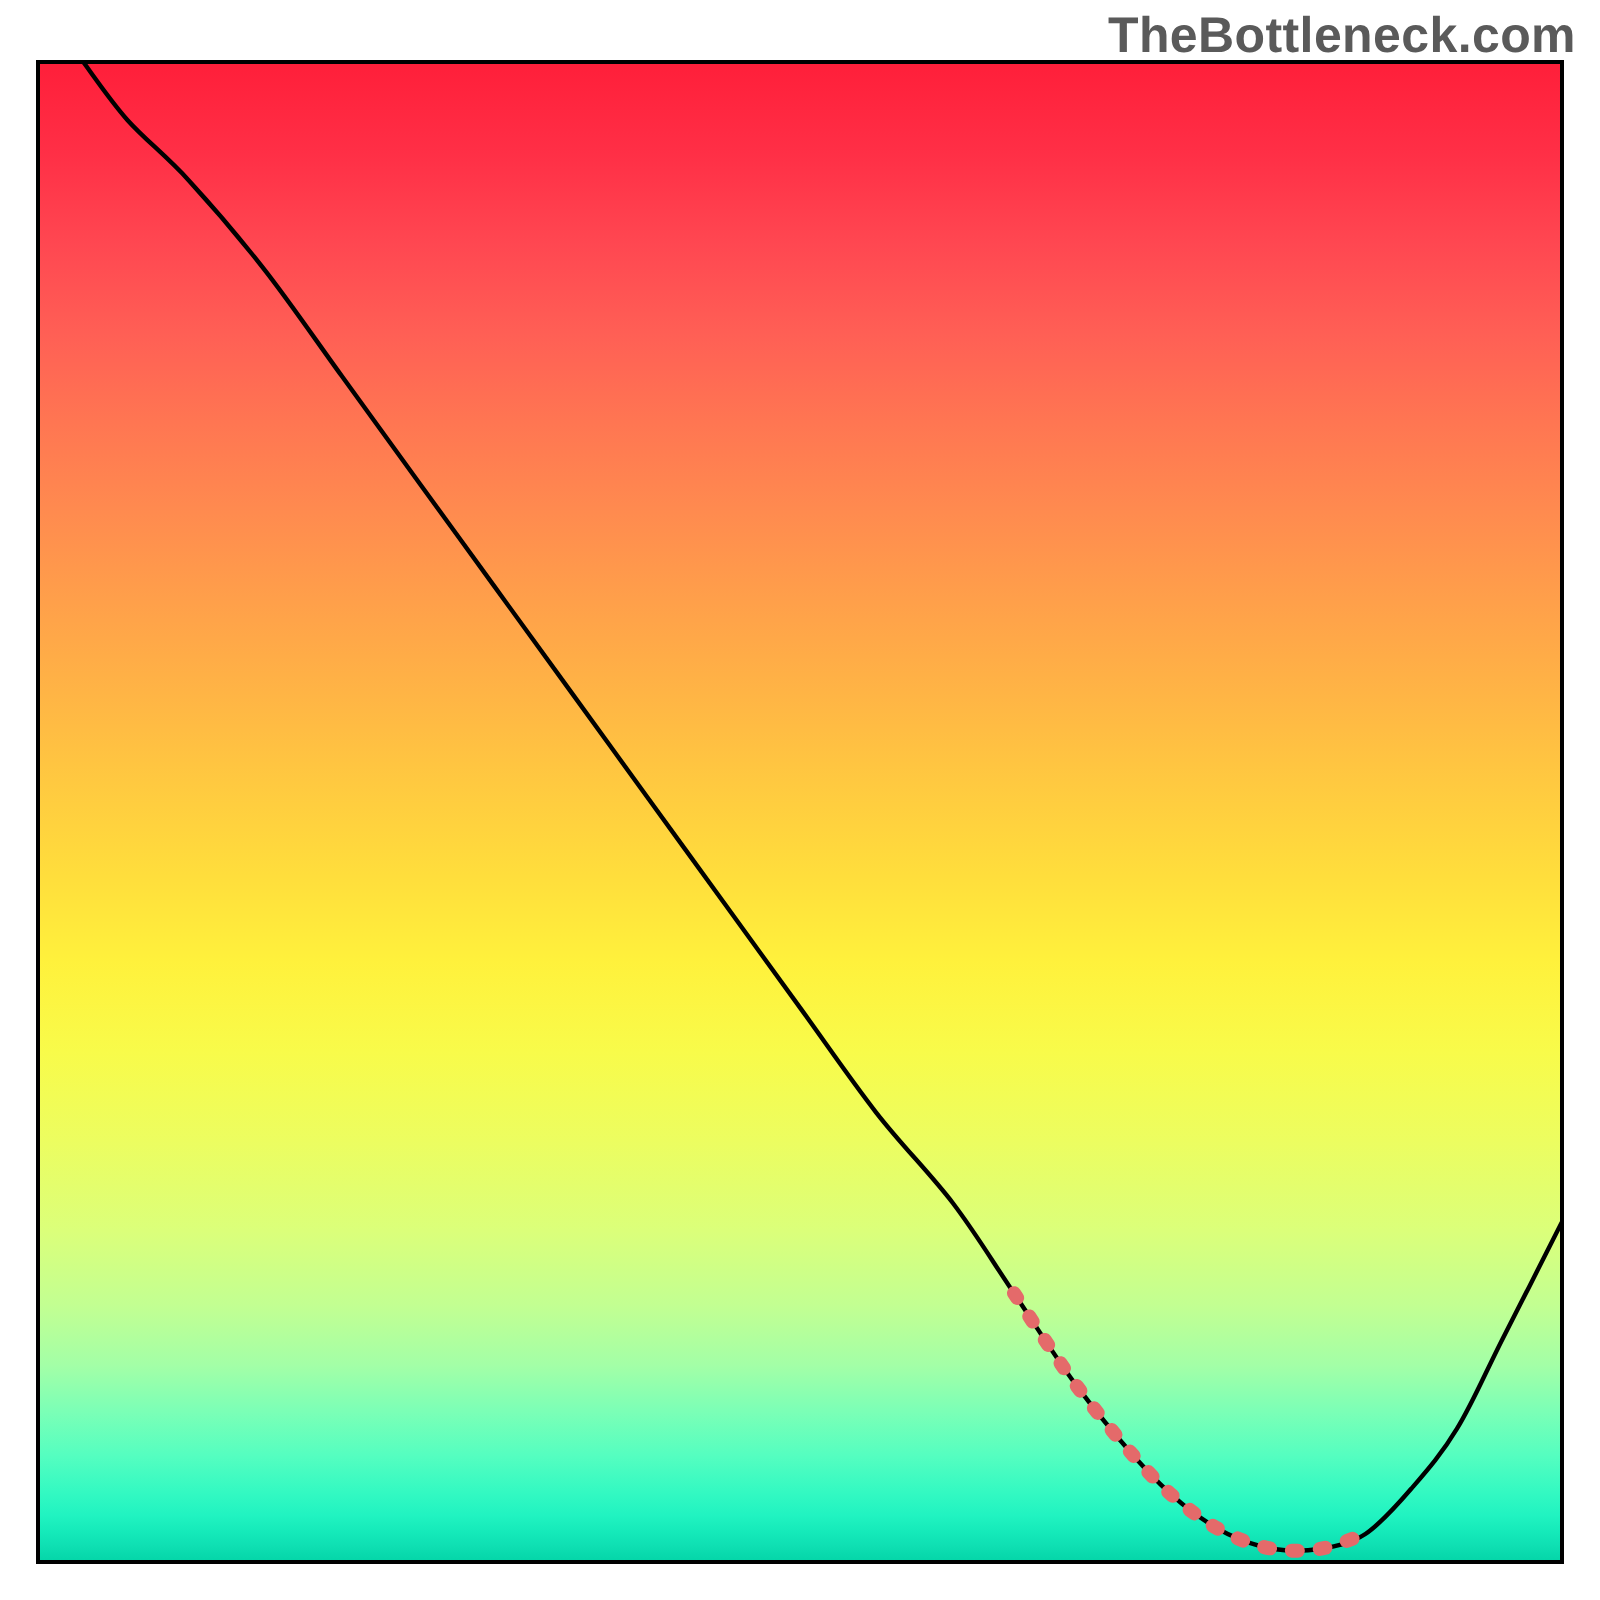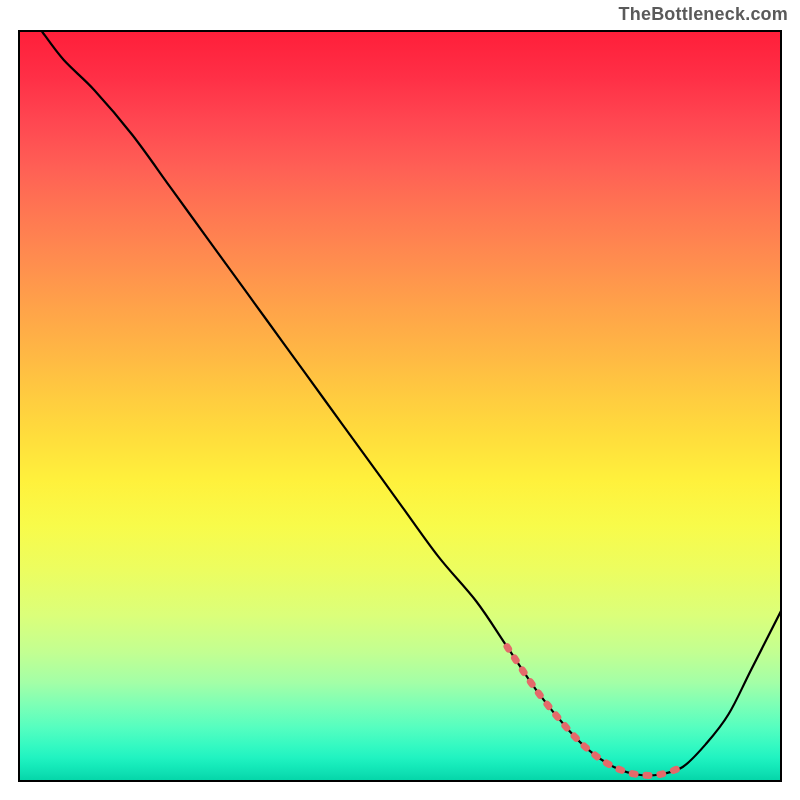--- a/index.html
+++ b/index.html
@@ -13,21 +13,21 @@
   }
   .wrap {
     position: relative;
     width: 800px;
     height: 800px;
   }
   .watermark {
     position: absolute;
     top: 4px;
     right: 12px;
-    font-size: 18px;
+    font-size: 25px;
     font-weight: 600;
     color: #5a5a5a;
     letter-spacing: 0.2px;
     z-index: 5;
   }
   .plot-outer {
     position: absolute;
     left: 18px;
     top: 30px;
     width: 764px;

